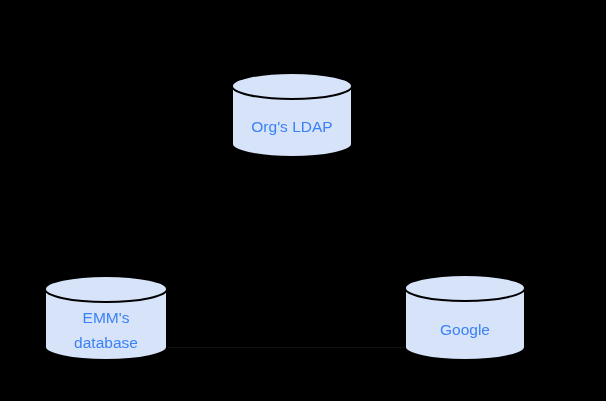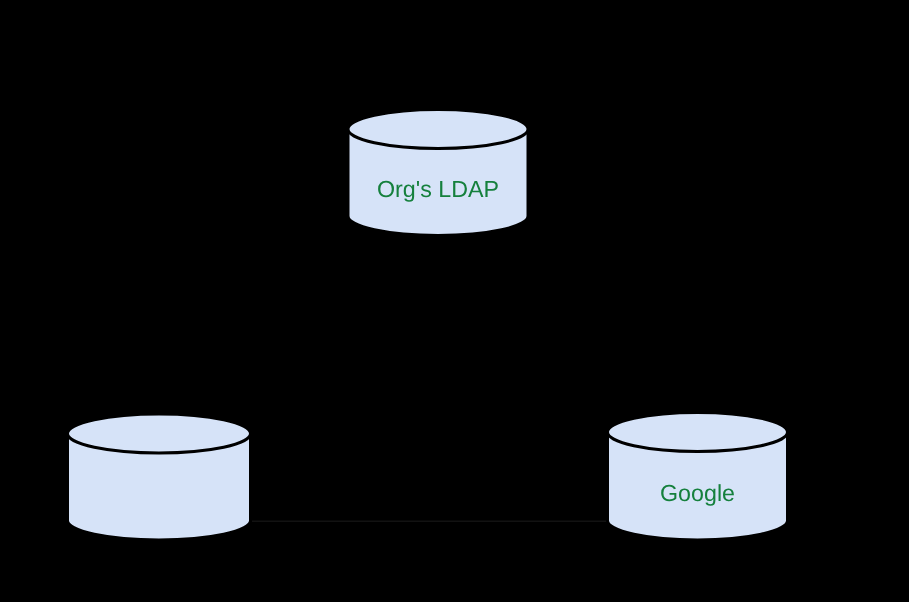--- a/index.html
+++ b/index.html
@@ -35,21 +35,21 @@
     right: 0;
     top: 26px;
     bottom: 3px;
     display: flex;
     flex-direction: column;
     align-items: center;
     justify-content: center;
     text-align: center;
     font-size: 15.5px;
     line-height: 25px;
-    color: #15803d;
+    color: #3b82f6;
     white-space: nowrap;
   }
   .connector {
     position: absolute;
     left: 168px;
     top: 347px;
     width: 242px;
     height: 1px;
     background: #121212;
   }
@@ -70,20 +70,22 @@
       <span>Org's LDAP</span>
     </div>
   </div>
 
   <div class="node" style="left:44px; top:275px; width:124px; height:86px;">
     <svg width="124" height="86" viewBox="0 0 124 86">
       <path class="cyl-fill" d="M1,14 L1,72 A61,13 0 0 0 123,72 L123,14"></path>
       <ellipse class="cyl-fill" cx="62" cy="14" rx="61" ry="13"></ellipse>
     </svg>
     <div class="label">
+      <span>EMM's</span>
+      <span>database</span>
     </div>
   </div>
 
   <div class="node" style="left:404px; top:274px; width:122px; height:87px;">
     <svg width="122" height="87" viewBox="0 0 122 87">
       <path class="cyl-fill" d="M1,14 L1,73 A60,13 0 0 0 121,73 L121,14"></path>
       <ellipse class="cyl-fill" cx="61" cy="14" rx="60" ry="13"></ellipse>
     </svg>
     <div class="label">
       <span>Google</span>

